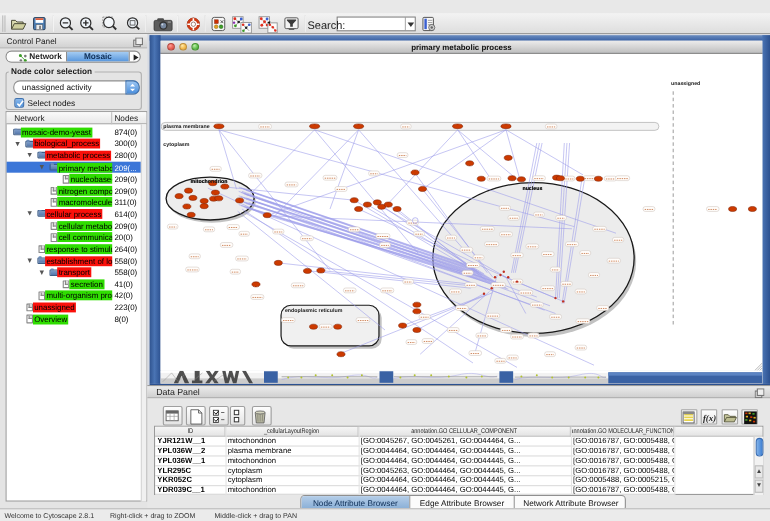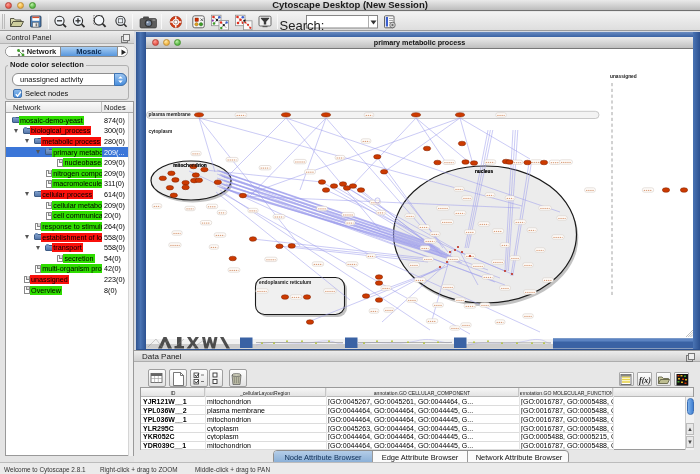--- a/index.html
+++ b/index.html
@@ -68,26 +68,20 @@
 .drow span{position:absolute;top:0.8px;overflow:hidden;}
 #tabbar{position:absolute;left:139px;top:100px;height:14.5px;border:1px solid #8f8f8f;border-radius:4px;background:#fbfbfb;overflow:hidden;}
 #tabbar .seg{position:absolute;top:0;height:100%;font-size:7.5px;color:#111;text-align:center;line-height:13.5px;}
 
 #status{left:0;top:462px;width:700px;height:12px;background:#ebebeb;border-top:1px solid #bcbcbc;
  font-size:6.4px;color:#333;}
 #status span{position:absolute;top:2.5px;}
 </style></head><body>
 <div id="win">
 
-<div class="abs" id="titlebar">
-      <div class="t">Cytoscape Desktop (New Session)</div>
-<div class="light" style="left:5px;background:radial-gradient(circle at 35% 30%,#ff9f96,#ec6255 55%,#d33b2d);border:0.5px solid #b5443c;"></div>
-<div class="light" style="left:17px;background:radial-gradient(circle at 35% 30%,#ffe9a8,#f5bd4f 55%,#dd9e2f);border:0.5px solid #c08e38;"></div>
-<div class="light" style="left:29px;background:radial-gradient(circle at 35% 30%,#c0f0a8,#69c256 55%,#3f9c2e);border:0.5px solid #47962f;"></div>
-</div>
 <div class="abs" id="toolbar">
       <div class="tsep" style="left:48px"></div>
       <div class="tsep" style="left:132px"></div>
       <div class="tsep" style="left:161px"></div>
       <div class="tsep" style="left:186px"></div>
       <div class="tsep" style="left:277px"></div>
       <div style="position:absolute;left:2px;top:2px;width:3px;height:15px;border-left:1px solid #bbb;border-right:1px solid #bbb;"></div>
       <svg class="abs" style="left:0;top:0" width="700" height="19" viewBox="0 0 700 19">
 
 <g stroke="#4a4a38" stroke-width="0.9" fill="#d9d9ae">
@@ -218,21 +212,21 @@
 <rect x="385.8" y="5" width="2.2" height="9.5" fill="#3a5fd0"></rect>
 <g stroke="#888" stroke-width="0.7">
             <line x1="389" y1="6.5" x2="393" y2="6.5"></line>
             <line x1="389" y1="8.5" x2="393" y2="8.5"></line>
             <line x1="389" y1="10.5" x2="393" y2="10.5"></line>
           </g>
 <circle cx="392.5" cy="13" r="2.8" fill="#cfcfcf" stroke="#444" stroke-width="0.6"></circle>
 <circle cx="392.5" cy="13" r="1.1" fill="#666"></circle>
         </g>
 </svg>
-      <div class="abs" style="left:279.5px;top:6px;font-size:13px;color:#222;">Search:</div>
+      <div class="abs" style="left:279.5px;top:6px;font-size:10px;color:#222;">Search:</div>
     </div>
 <div class="abs" id="cpanel">
       <div class="abs" id="cphead">Control Panel<svg class="abs" style="right:4px;top:2.5px" width="9" height="9" viewBox="0 0 9 9">
           <rect x="0.5" y="2.5" width="6" height="6" fill="none" stroke="#777" stroke-width="1"></rect>
           <rect x="2.5" y="0.5" width="6" height="6" fill="#eee" stroke="#777" stroke-width="1"></rect>
         </svg></div>
       <div class="abs" id="tabs">
 <div class="seg" style="left:0;width:54px;background:#fdfdfd;">
 <svg style="position:absolute;left:11px;top:1.5px" width="8" height="8" viewBox="0 0 8 8">
 <line x1="1.5" y1="1.5" x2="6" y2="6" stroke="#3d9c28" stroke-width="0.8"></line>
@@ -337,21 +331,21 @@
         </div>
         <div class="trow" style="top:140.4px;">
           <div class="arr" style="left:30.3px"></div>
           <div class="fold" style="left:38.8px"></div>
           <div class="tlab" style="left:46.3px;background:#fa100b;max-width:200px;">transport</div>
           <div class="tnum" style="color:#000">558(0)</div>
         </div>
         <div class="trow" style="top:151.1px;">
           <div class="file" style="left:50.9px"></div>
           <div class="tlab" style="left:57.4px;background:#2fdd00;max-width:200px;">secretion</div>
-          <div class="tnum" style="color:#000">54(0)</div>
+          <div class="tnum" style="color:#000">41(0)</div>
         </div>
         <div class="trow" style="top:161.7px;">
           <div class="file" style="left:28.7px"></div>
           <div class="tlab" style="left:35.2px;background:#2fdd00;max-width:61px;">multi-organism proces</div>
           <div class="tnum" style="color:#000">42(0)</div>
         </div>
         <div class="trow" style="top:172.3px;">
           <div class="file" style="left:17.6px"></div>
           <div class="tlab" style="left:24.1px;background:#fa100b;max-width:200px;">unassigned</div>
           <div class="tnum" style="color:#000">223(0)</div>

